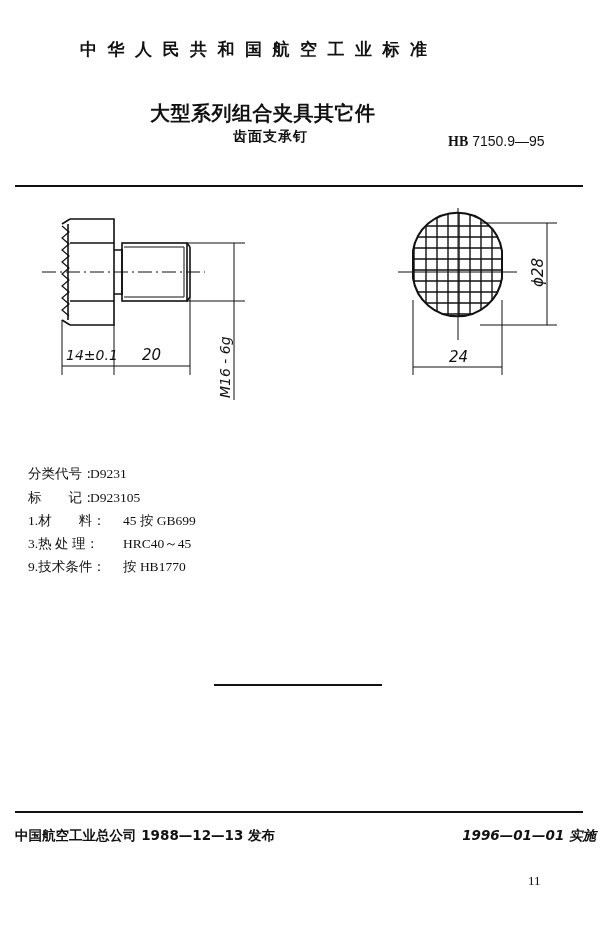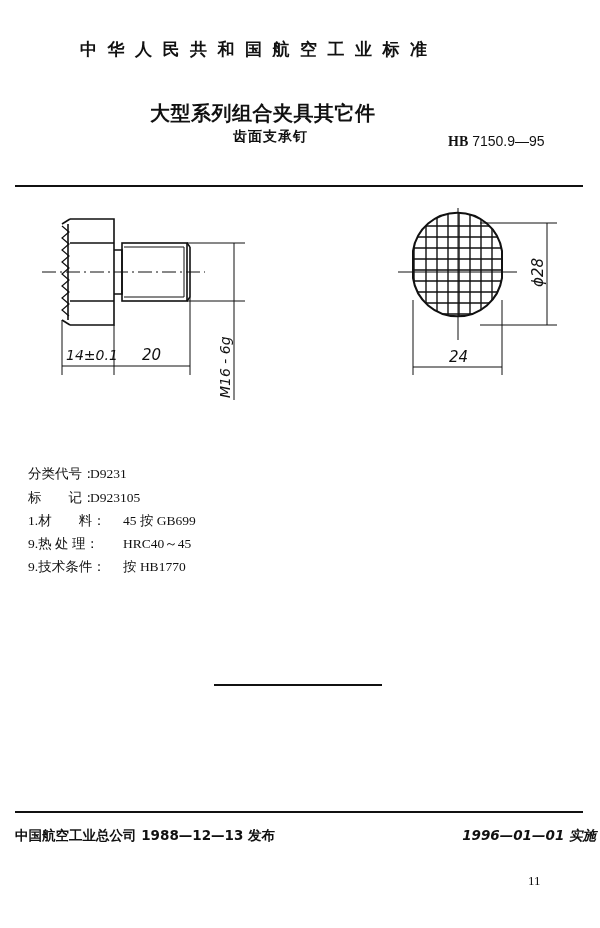--- a/index.html
+++ b/index.html
@@ -116,21 +116,21 @@
 <div class="abs info" style="top:465px;">
   <span class="lbl" style="width:62px;">分类代号：</span><span>D9231</span>
 </div>
 <div class="abs info" style="top:489px;">
   <span class="lbl" style="width:62px;">标　　记：</span><span>D923105</span>
 </div>
 <div class="abs info" style="top:512px;">
   <span class="lbl" style="width:95px;">1.材　　料：</span><span>45 按 GB699</span>
 </div>
 <div class="abs info" style="top:535px;">
-  <span class="lbl" style="width:95px;">9.热 处 理：</span><span>HRC40～45</span>
+  <span class="lbl" style="width:95px;">3.热 处 理：</span><span>HRC40～45</span>
 </div>
 <div class="abs info" style="top:558px;">
   <span class="lbl" style="width:95px;">9.技术条件：</span><span>按 HB1770</span>
 </div>
 
 <div class="abs rule" style="left:214px; top:684px; width:168px; height:2px;"></div>
 
 <div class="abs rule" style="left:15px; top:811px; width:568px;"></div>
 <div class="abs footer-left">中国航空工业总公司 1988—12—13 发布</div>
 <div class="abs footer-right">1996—01—01 实施</div>

